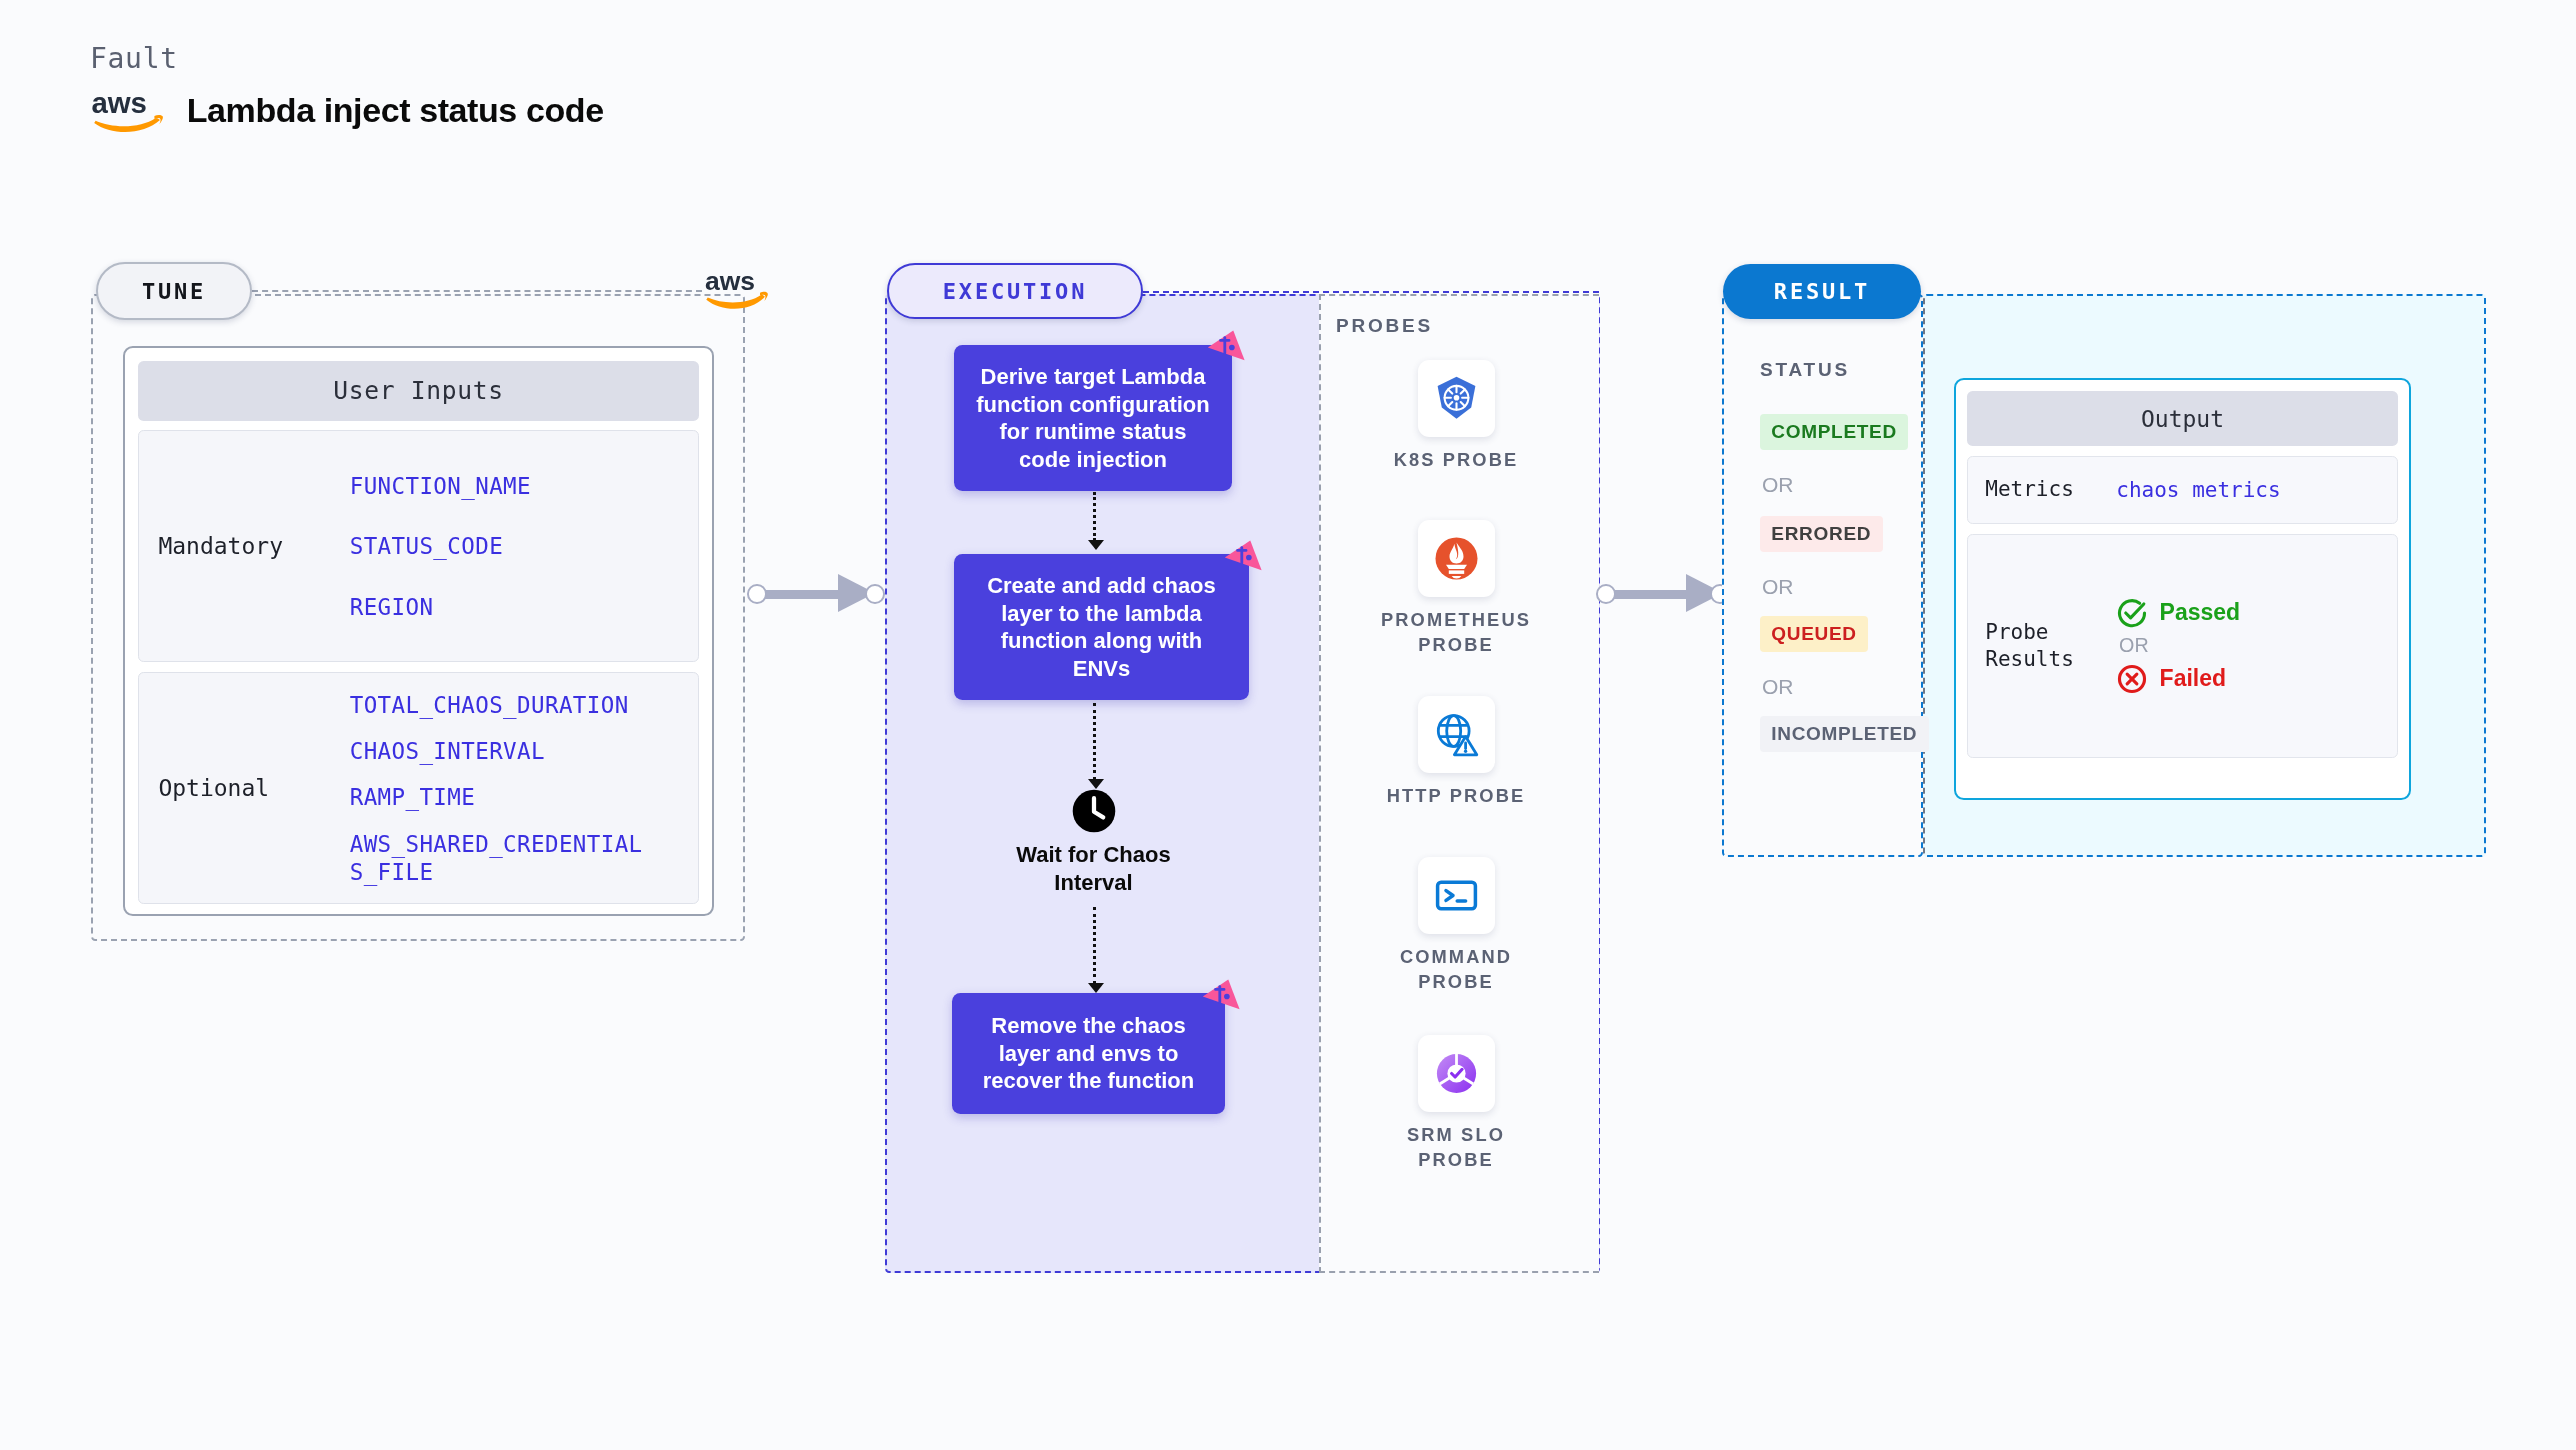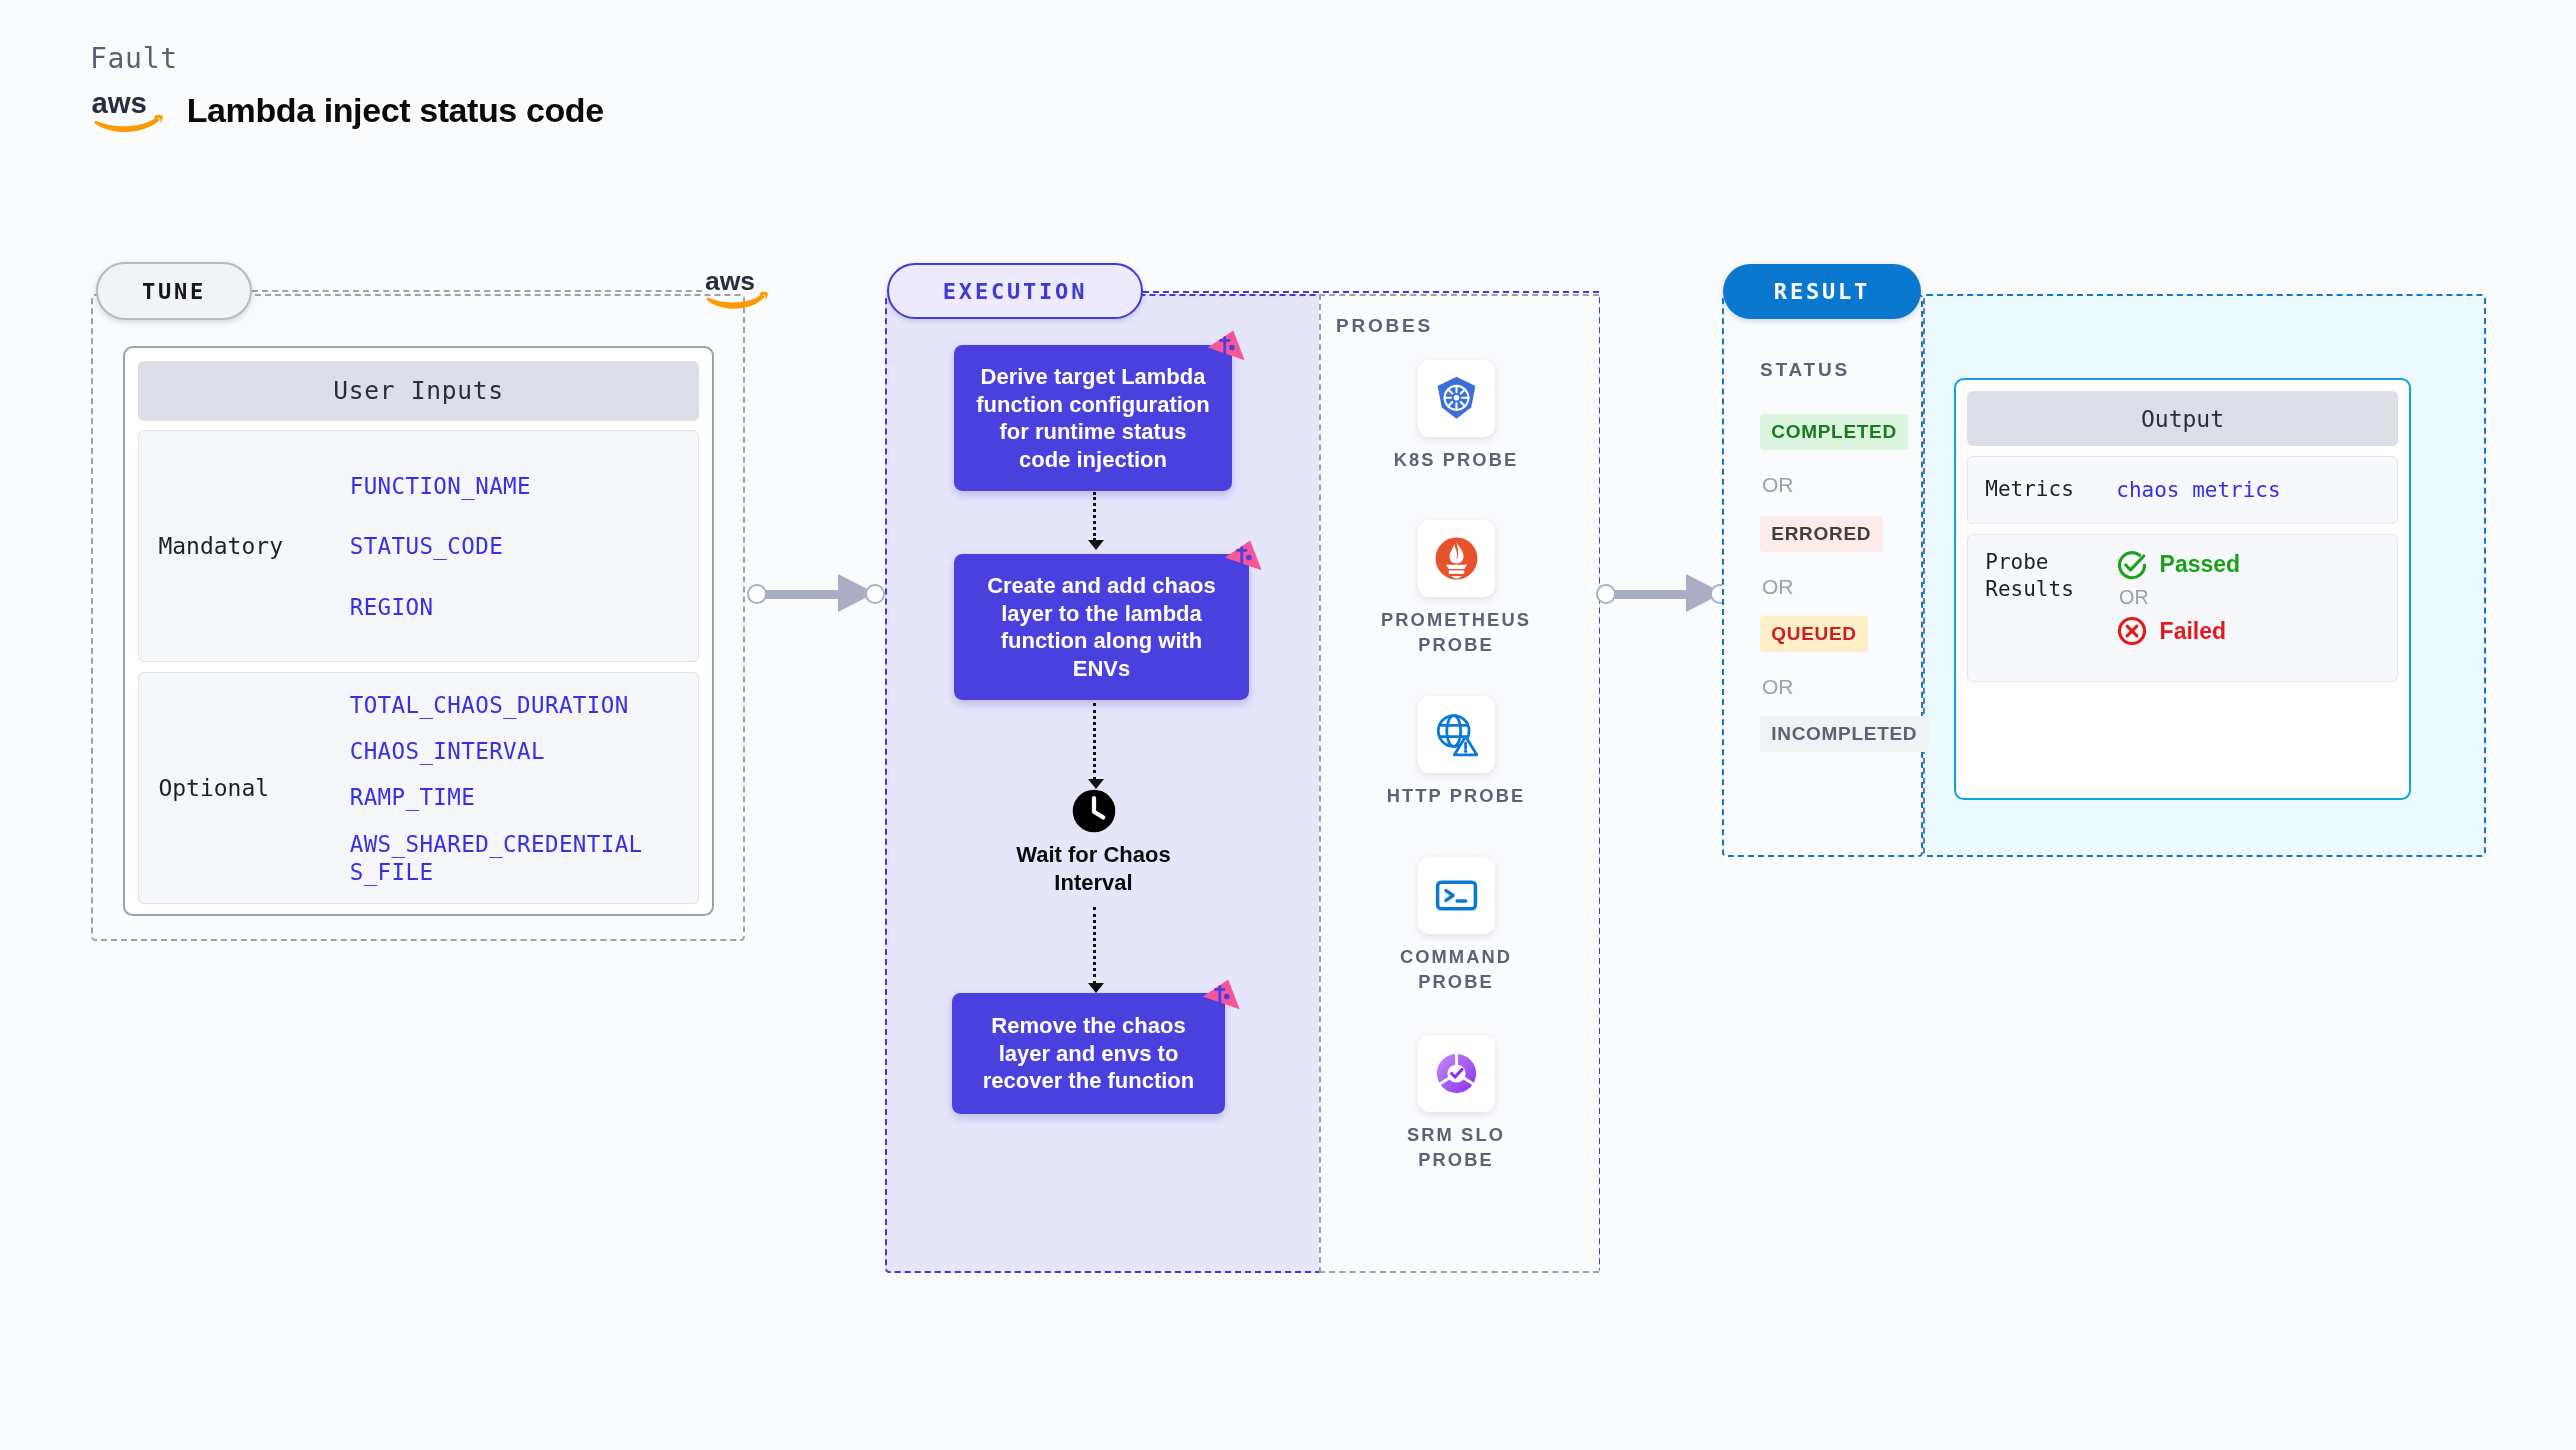--- a/index.html
+++ b/index.html
@@ -178,21 +178,21 @@
   }
   .out-key {
     width: 148px; flex: none; padding-left: 17px;
     font-family: "DejaVu Sans Mono", monospace; font-size: 21px;
     color: #1d2029; line-height: 1.3;
   }
   .out-val {
     font-family: "DejaVu Sans Mono", monospace; font-size: 21px; color: #3a2fe0;
   }
   #row-metrics { height: 68px; }
-  #row-probe { height: 148px; align-items: flex-start; }
+  #row-probe { height: 224px; align-items: center; }
   .probe-res { display: flex; flex-direction: column; gap: 5.6px; }
   .res-line { display: flex; align-items: center; gap: 11.3px; }
   .res-text { font-size: 23px; font-weight: bold; }
   .res-or { font-size: 19.7px; color: #9aa0ae; padding-left: 2.8px; }
 
   
   .conn { position: absolute; height: 24px; }
   .conn .bar { position: absolute; left: 9.8px; top: 7.7px; height: 9.1px; background: #a9aec5; }
   .conn .dot {
     position: absolute; top: 2.1px; width: 19.7px; height: 19.7px; border-radius: 50%;

